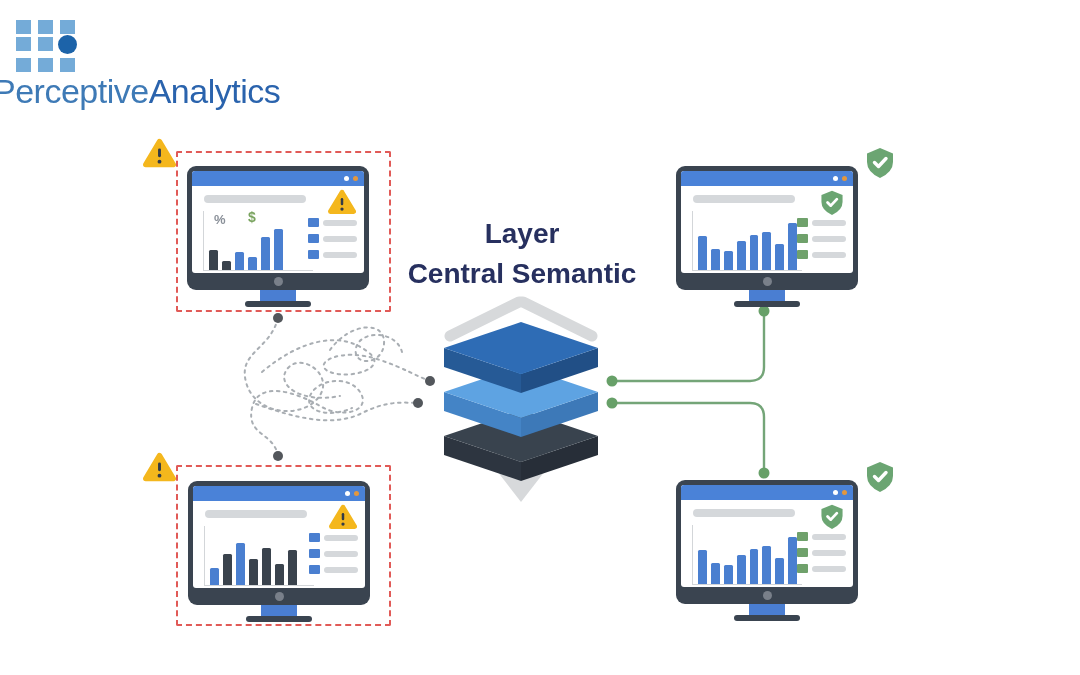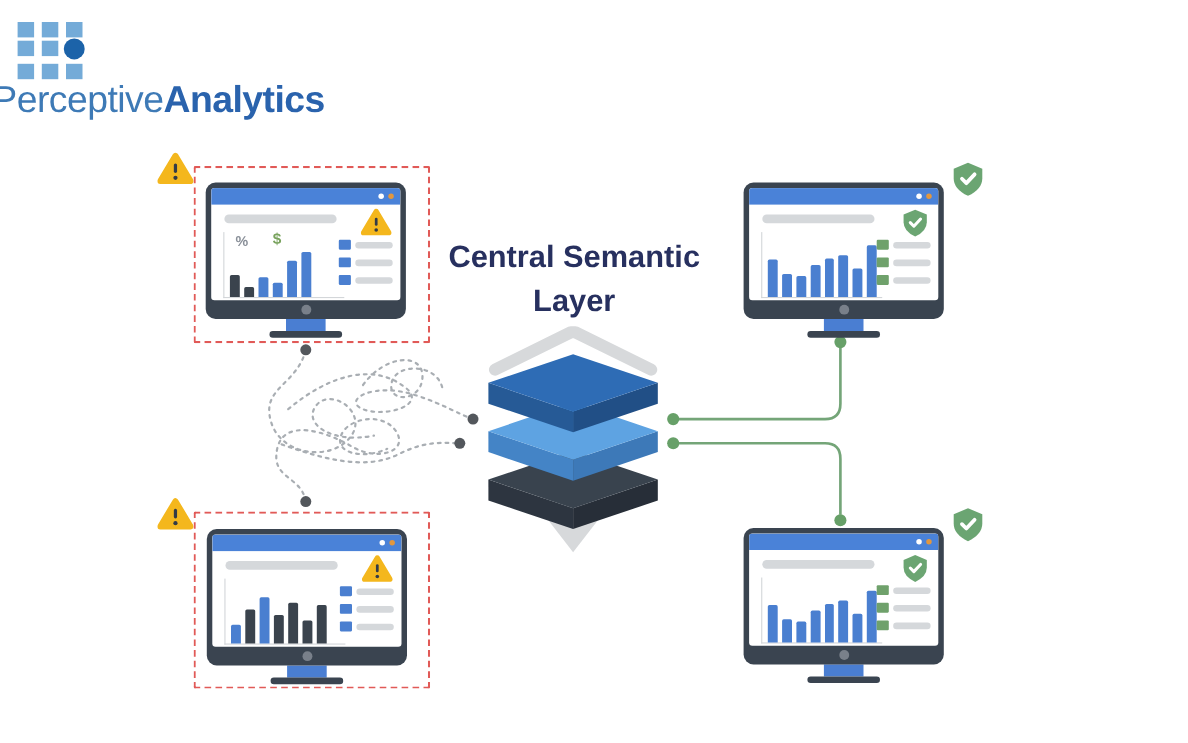--- a/index.html
+++ b/index.html
@@ -9,21 +9,21 @@
   }
   .abs{position:absolute;}
 
   
   .logo{left:0;top:10px;width:300px;height:110px;}
   .logo-grid{position:absolute;left:16px;top:10px;width:62px;height:64px;}
   .logo-cell{position:absolute;width:15px;height:14px;background:var(--logo-square);}
   .logo-dot{position:absolute;width:19px;height:19px;border-radius:50%;background:var(--logo-dot);}
   .logo-text{position:absolute;left:-7px;top:62px;font-size:34px;letter-spacing:-0.5px;white-space:nowrap;}
   .logo-text .lt1{color:var(--logo-text-light);font-weight:400;}
-  .logo-text .lt2{color:var(--logo-text-bold);font-weight:700;}
+  .logo-text .lt2{color:var(--logo-text-bold);font-weight:400;}
 
   
   .central-title{left:352px;top:214px;width:340px;text-align:center;
     font-size:28px;font-weight:700;color:var(--title-navy);line-height:40px;}
 
   
   .dashed-box{border:2px dashed var(--dashed-red);border-radius:2px;}
   .box-tl{left:176px;top:151px;width:211px;height:157px;}
   .box-bl{left:176px;top:465px;width:211px;height:157px;}
 
@@ -132,22 +132,22 @@
       <div class="logo-cell" style="left:0px;top:38px"></div>
       <div class="logo-cell" style="left:22px;top:38px"></div>
       <div class="logo-cell" style="left:44px;top:38px"></div>
     </div>
   <div class="logo-text">
     <span class="lt1">Perceptive</span><span class="lt2">Analytics</span>
   </div>
 </div>
 
 <div class="abs central-title layer3">
+  <div>Layer</div>
   <div>Central Semantic</div>
-  <div>Layer</div>
 </div>
 
 <div class="abs dashed-box box-tl layer2"></div>
 <div class="abs dashed-box box-bl layer2"></div>
 
 <div class="abs monitor pos-tl layer3">
     <div class="m-frame">
        <div class="m-screen">
          <div class="m-titlebar">
            <div class="m-dot w"></div>

